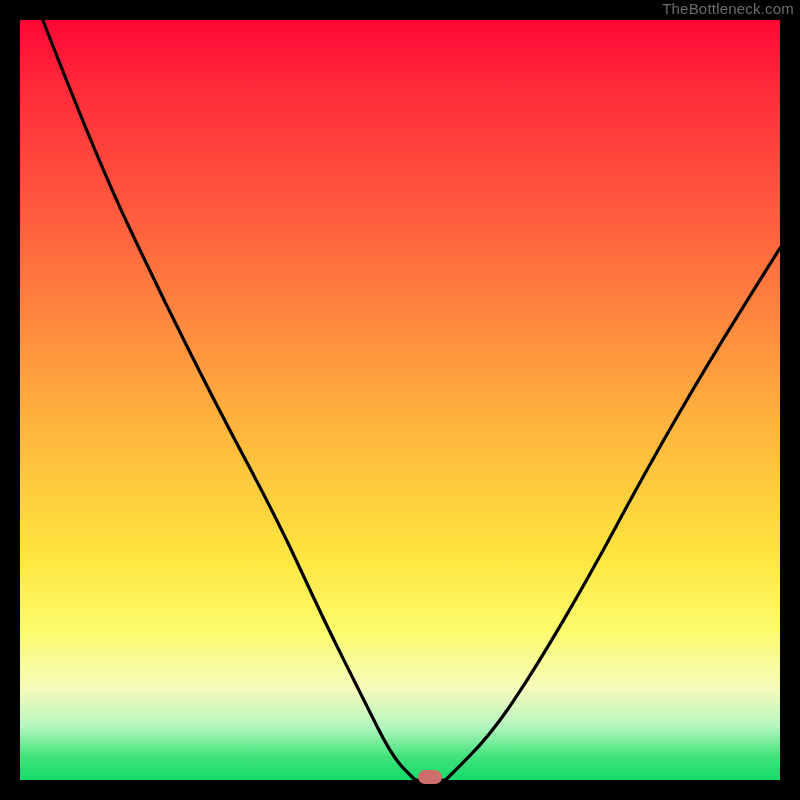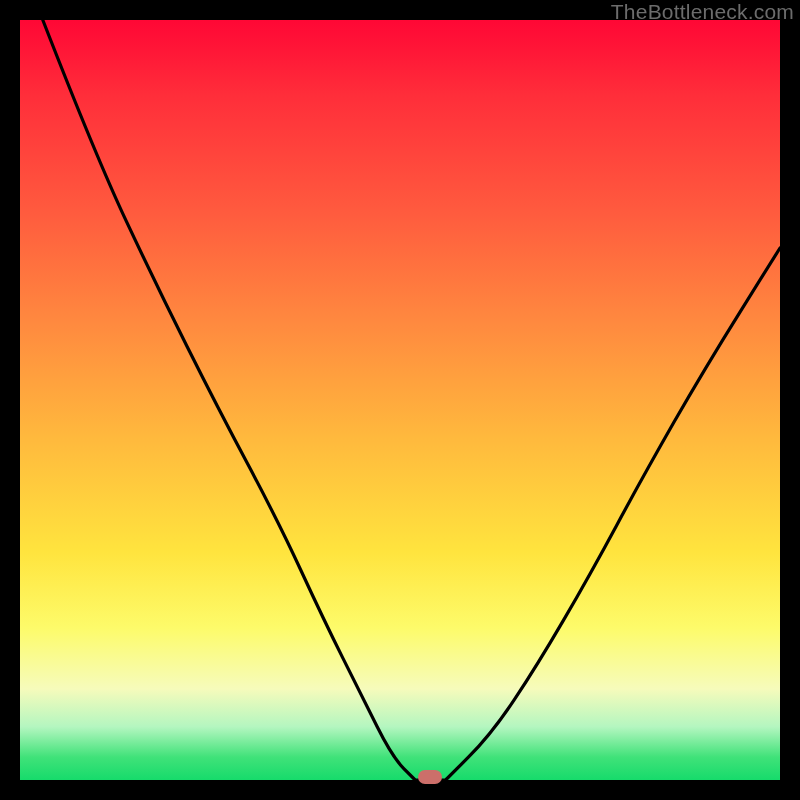--- a/index.html
+++ b/index.html
@@ -37,21 +37,21 @@
       #b4f6c0 93%,
       #40e279 97%,
       #16db6b 100%
     );
   }
   .attribution {
     position: absolute;
     top: 0px;
     right: 6px;
     color: #6c6c6c;
-    font-size: 21px;
+    font-size: 15px;
     font-weight: 500;
     letter-spacing: 0.2px;
     z-index: 5;
     user-select: none;
   }
   svg.curve-layer {
     position: absolute;
     left: 0;
     top: 0;
     width: 760px;

